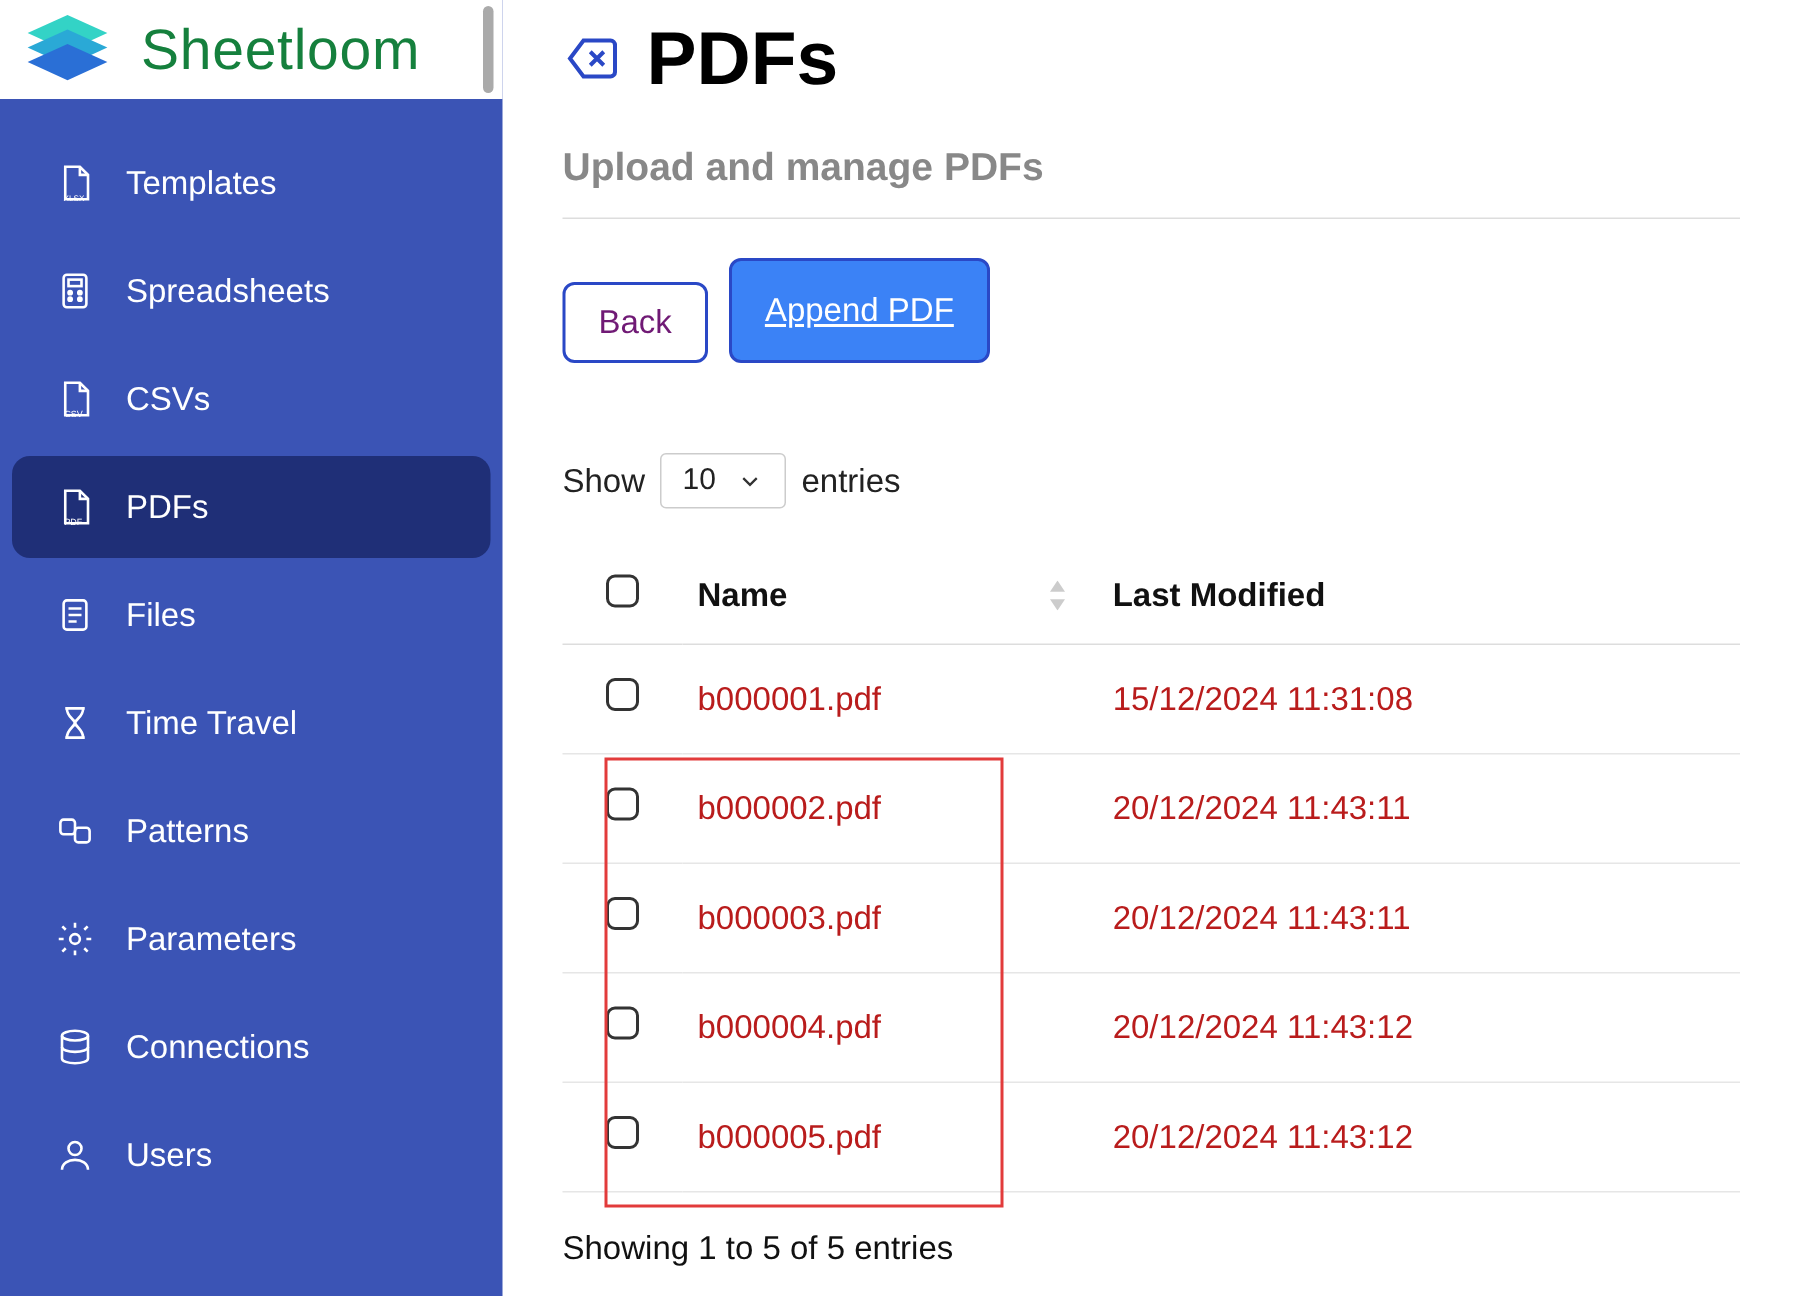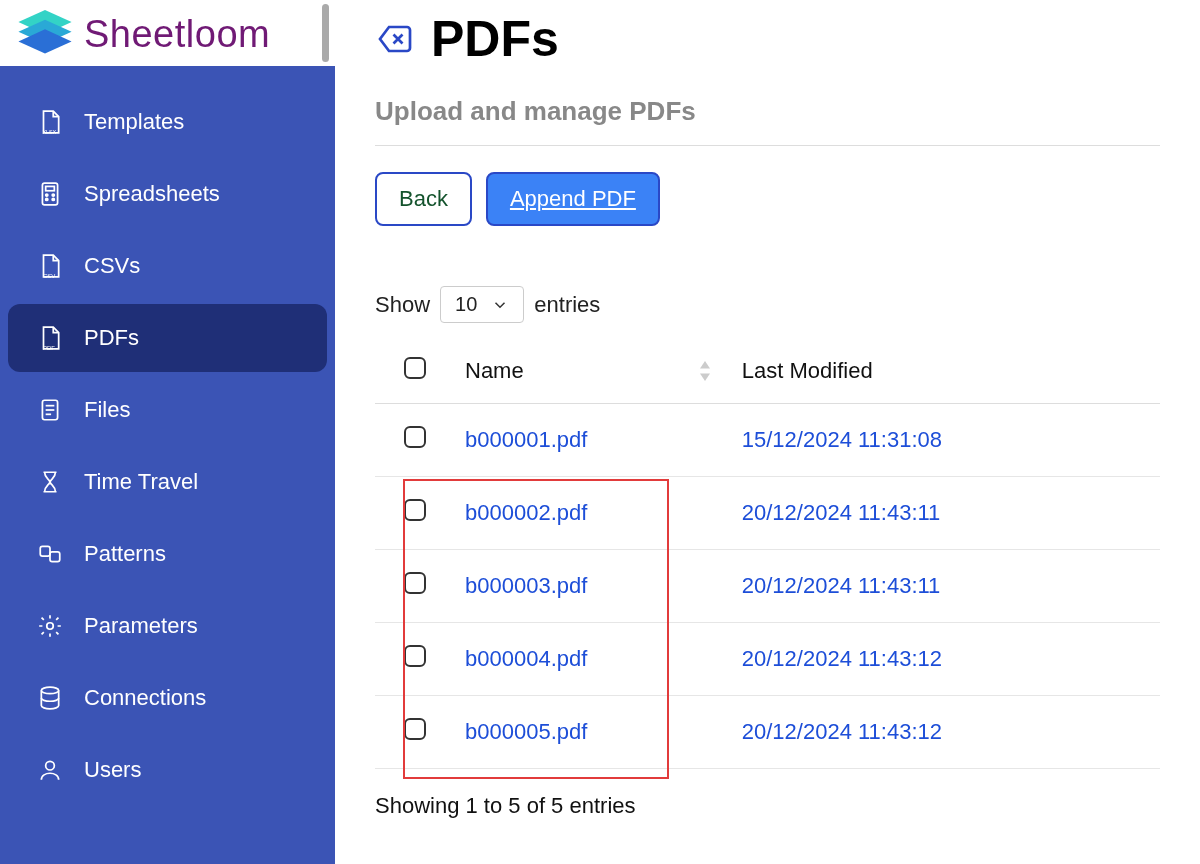--- a/index.html
+++ b/index.html
@@ -37,21 +37,22 @@
     align-items: center;
     gap: 10px;
     padding: 10px 16px 8px 16px;
     background: #fff;
     color: #3b54b5;
   }
   .brand-name {
     font-size: 38px;
     font-weight: 400;
     letter-spacing: 0.5px;
-    color: #701a75;
+    color: #15803d;
+    margin-left: 10px;
   }
   .brand-logo {
     width: 58px;
     height: 48px;
     display: flex;
     align-items: center;
     justify-content: center;
   }
 
   .nav { padding-top: 18px; }
@@ -92,47 +93,47 @@
   .divider { border: none; border-top: 1px solid #ddd; margin-bottom: 26px; }
 
   .btn-row { display:flex; gap: 14px; margin-bottom: 60px; }
   .btn {
     font-size: 22px;
     padding: 12px 22px;
     border-radius: 8px;
     cursor: pointer;
     border: 2px solid #2a48c6;
   }
-  .btn.outline { background:#fff; color:#14532d; }
+  .btn.outline { background:#fff; color:#701a75;margin-top:16px; }
   .btn.primary { background:#3b82f6; color:#fff;text-decoration:underline; }
 
-  .entries-row { display:flex; align-items:center; gap: 10px; font-size:22px; color:#222; margin-bottom: 16px; }
+  .entries-row { display:flex; align-items:center; gap: 10px; font-size:22px; color:#222; margin-bottom: 26px; }
   .select {
     display:flex; align-items:center; gap:14px;
     border:1px solid #ccc; border-radius:4px;
     padding: 6px 14px; font-size:20px;
   }
   .chev { width:18px; height:18px; }
 
   table { width: 100%; border-collapse: collapse; }
   thead th {
     text-align: left;
     font-size: 22px;
-    font-weight: 400;
+    font-weight: 700;
     padding: 18px 10px;
     border-bottom: 1px solid #ddd;
   }
   th.check-col, td.check-col { width: 80px; text-align:center; }
   th.name-col { position: relative; }
   .sort-icon { position:absolute; right: 20px; top: 50%; transform: translateY(-50%); width:14px; height:20px; }
   td {
     font-size: 22px;
     padding: 22px 10px;
     border-bottom: 1px solid #e6e6e6;
-    color:#1d4ed8;
+    color:#b91c1c;
   }
   .cb {
     width:22px; height:22px; border:2px solid #333; border-radius:6px; display:inline-block;
   }
   .footer-text { font-size: 22px; margin-top: 24px; color:#111; }
 
   .highlight-box {
     position: absolute;
     border: 2px solid #e23b3b;
     pointer-events: none;

